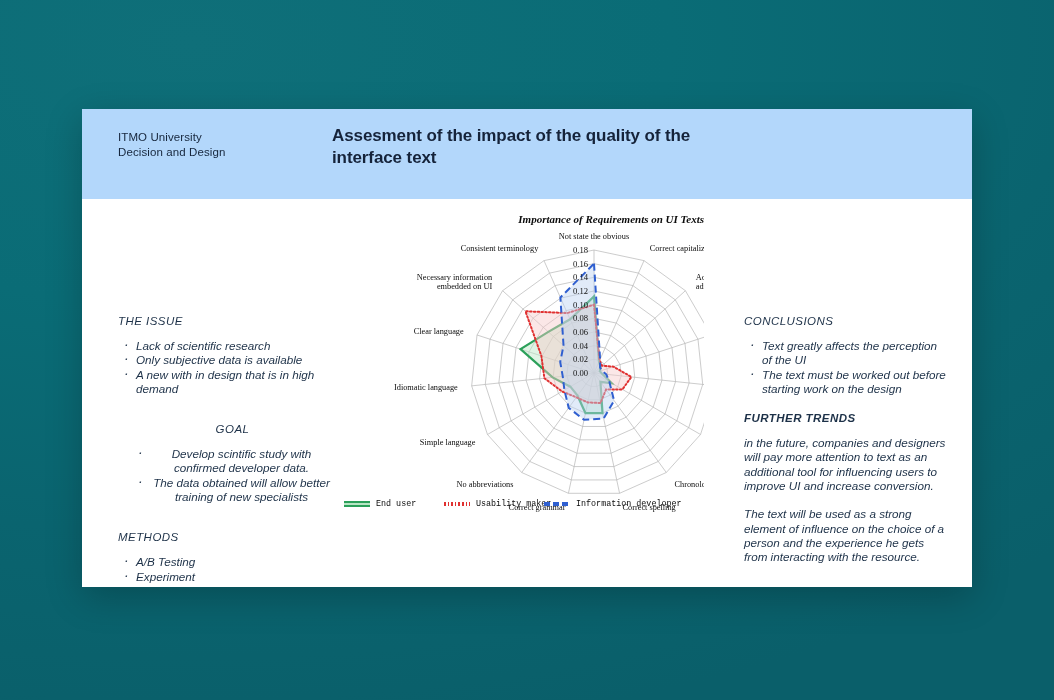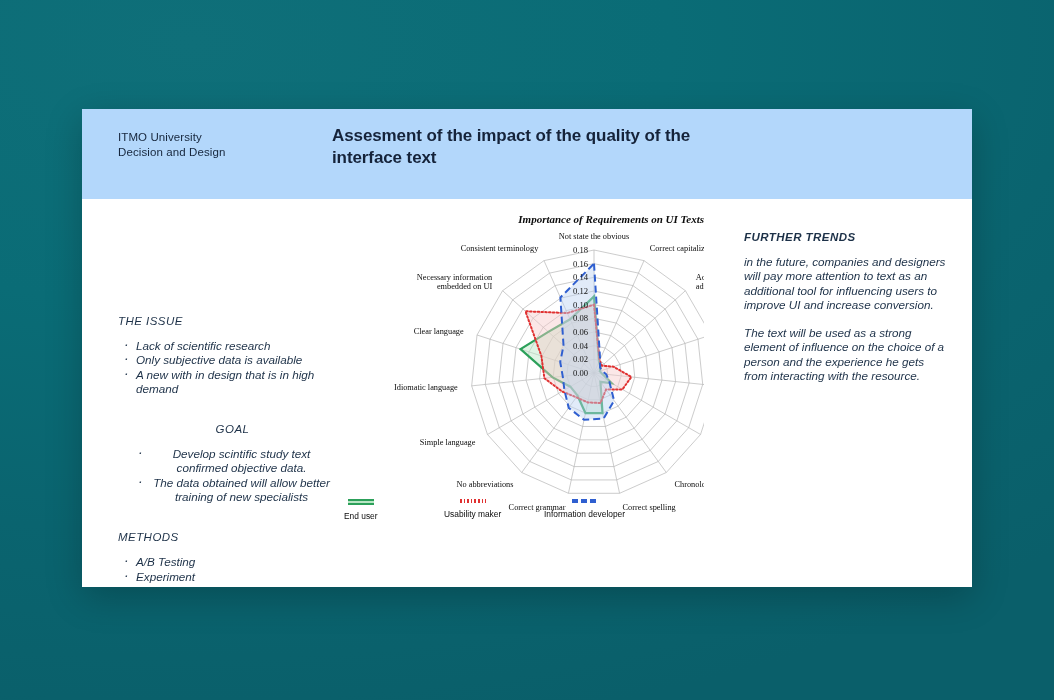--- a/index.html
+++ b/index.html
@@ -135,25 +135,24 @@
     left: 0;
     top: 300px;
     width: 360px;
     height: 24px;
   }
   .legend-item {
     position: absolute;
     display: flex;
     align-items: center;
     gap: 6px;
-    font-family: Liberation Sans, sans-serif;
+    font-family: Liberation Mono, monospace;
     font-size: 8.4px;
     color: #0c0c0c;
     white-space: nowrap;
-    flex-direction: column;
   }
   .legend-swatch {
     width: 26px;
     height: 6px;
     display: inline-block;
   }
 </style>
 </head>
 <body>
 
@@ -178,21 +177,21 @@
           <ul class="bullets">
             <li>Lack of scientific research</li>
             <li>Only subjective data is available</li>
             <li>A new with in design that is in high demand</li>
           </ul>
         </div>
 
         <div class="sec indent" style="margin-top:27px">
           <div class="sec-title">GOAL</div>
           <ul class="bullets">
-            <li>Develop scintific study text confirmed objective data.</li>
+            <li>Develop scintific study with confirmed developer data.</li>
             <li>The data obtained will allow better training of new specialists</li>
           </ul>
         </div>
 
         <div class="sec" style="margin-top:27px">
           <div class="sec-title">METHODS</div>
           <ul class="bullets">
             <li>A/B Testing</li>
             <li>Experiment</li>
             <li>Interview</li>
@@ -270,20 +269,27 @@
             </div>
             <div class="legend-item" style="left: 200px;">
               <span class="legend-swatch" style="height: 4px; background: repeating-linear-gradient(to right, rgb(47, 95, 208) 0px, rgb(47, 95, 208) 6px, transparent 6px, transparent 9px);"></span>
               <span>Information developer</span>
             </div>
           </div>
       </div>
 
       <div class="col" id="col-right">
 
+        <div class="sec" style="margin-top:100px">
+          <div class="sec-title">CONCLUSIONS</div>
+          <ul class="bullets">
+            <li>Text greatly affects the perception of the UI</li>
+            <li>The text must be worked out before starting work on the design</li>
+          </ul>
+        </div>
 
         <div class="sec" style="margin-top:16px">
           <div class="sec-title strong">FURTHER TRENDS</div>
           <p class="para">in the future, companies and designers will pay more attention to text as an additional tool for influencing users to improve UI and increase conversion.</p>
           <p class="para">The text will be used as a strong element of influence on the choice of a person and the experience he gets from interacting with the resource.</p>
         </div>
 
       </div>
 
     </div>

